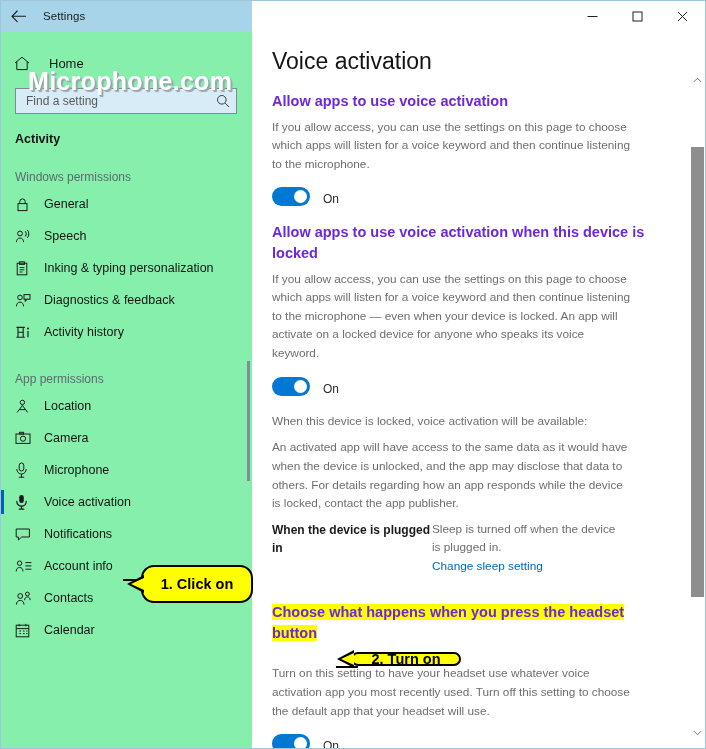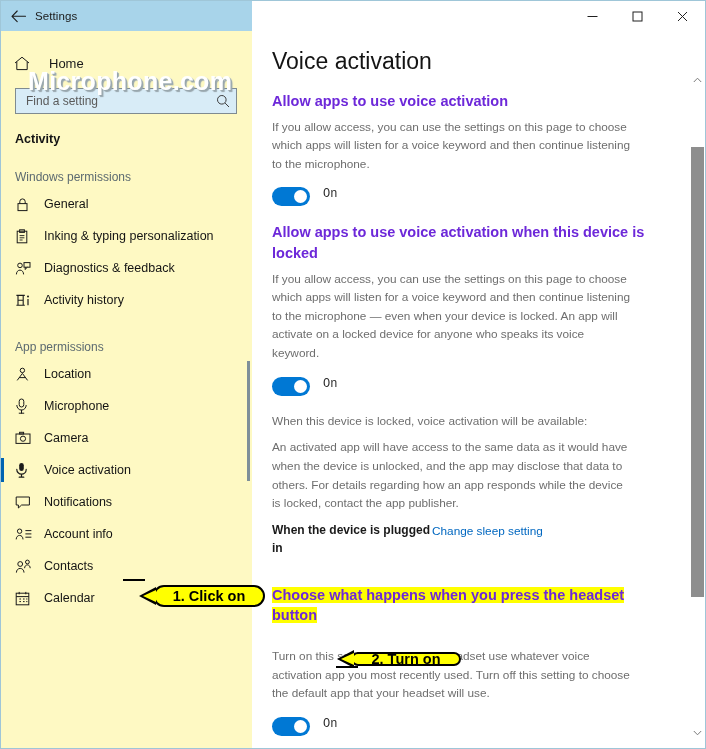--- a/index.html
+++ b/index.html
@@ -31,38 +31,38 @@
     display: flex; align-items: center;
   }
   .back-btn {
     width: 34px; height: 30px;
     display: flex; align-items: center; justify-content: center;
     color: #202020;
   }
   .back-btn svg { display:block; }
   .win-title {
     font-size: 11.5px; color: #1b1b1b;
-    margin-left: 0; letter-spacing: 0.1px;
+    margin-left: 8px; letter-spacing: 0.1px;
   }
   .titlebar-right {
     flex: 1; height: 30px;
     display: flex; align-items: center; justify-content: flex-end;
     background: #ffffff;
   }
   .wbtn {
     width: 45px; height: 29px;
     display: flex; align-items: center; justify-content: center;
     color: #222;
   }
 
   
   .sidebar {
     position: absolute; top: 30px; left: 0;
     width: 251px; height: 719px;
-    background: #fef9c3;
+    background: #86efac;
     overflow: hidden;
   }
   .home-row {
     display: flex; align-items: center;
     height: 30px; margin-top: 17px; padding-left: 13px;
   }
   .home-row .ico { width: 24px; display:flex; align-items:center; color:#1a1a1a;}
   .home-row .lbl {
     font-size: 13px; color: #1a1a1a; margin-left: 11px;
   }
@@ -151,21 +151,21 @@
     box-decoration-break: clone;
     -webkit-box-decoration-break: clone;
   }
   .sec-head-wrap { margin-bottom: 21px; }
   .body-txt {
     font-size: 11.8px; color: #6e6e6e; line-height: 1.58;
     margin: 0 0 14px 0; max-width: 360px;
   }
   .body-txt.tight { margin-bottom: 8px; }
 
-  .toggle-row { display: flex; align-items: flex-start; margin: 0 0 16px 0; position: relative; font-family: Liberation Mono, monospace;}
+  .toggle-row { display: flex; align-items: flex-end; margin: 0 0 16px 0; position: relative;}
   .toggle {
     width: 38px; height: 19px; border-radius: 10px;
     background: #0078d4; position: relative; cursor: pointer;
   }
   .toggle i {
     position: absolute; right: 3px; top: 3px;
     width: 13px; height: 13px; border-radius: 50%;
     background: #ffffff; display:block;
   }
   .toggle-lbl { font-size: 12px; color: #2b2b2b; margin-left: 13px; }
@@ -217,21 +217,21 @@
     border-top: 9px solid transparent;
     border-bottom: 9px solid transparent;
     border-right: 17px solid #000;
   }
   .callout .tail::after {
     content:""; position:absolute; left:4px; top:-6px;
     border-top: 6px solid transparent;
     border-bottom: 6px solid transparent;
     border-right: 13px solid #ffff00;
   }
-  #callout-1 { left: 152px; top: 564px; width: 112px; height: 22px; margin-top: 20px; }
+  #callout-1 { left: 140px; top: 564px; width: 112px; height: 38px; }
   #callout-2 { left: 350px; top: 651px; width: 110px; height: 14px; }
 
   .pointer-line {
     position: absolute; z-index: 39;
     height: 2px; background: #000;
   }
 </style>
 </head>
 <body>
 
@@ -295,20 +295,30 @@
     <div class="nav-item">
       <span class="ico">
         <svg width="15" height="15" viewBox="0 0 15 15">
             <rect x="3" y="6.6" width="9" height="7" stroke="#1b1b1b" stroke-width="1" fill="none"></rect>
             <path d="M4.8 6.6V4.6a2.7 2.7 0 015.4 0v2" stroke="#1b1b1b" stroke-width="1" fill="none"></path>
           </svg>
       </span>
       <span class="lbl">General</span>
     </div>
 
+    <div class="nav-item">
+      <span class="ico">
+        <svg width="16" height="15" viewBox="0 0 16 15">
+            <circle cx="5" cy="4.5" r="2.4" stroke="#1b1b1b" stroke-width="1" fill="none"></circle>
+            <path d="M1.4 13.2c0-2.5 1.6-4.2 3.6-4.2s3.6 1.7 3.6 4.2" stroke="#1b1b1b" stroke-width="1" fill="none"></path>
+            <path d="M10.6 2.6a3.6 3.6 0 010 4.6M12.6 1.2a5.6 5.6 0 010 7.4" stroke="#1b1b1b" stroke-width="1" fill="none" stroke-linecap="round"></path>
+          </svg>
+      </span>
+      <span class="lbl">Speech</span>
+    </div>
 
     <div class="nav-item">
       <span class="ico">
         <svg width="14" height="15" viewBox="0 0 14 15">
             <rect x="2.2" y="2.2" width="9.6" height="11.6" stroke="#1b1b1b" stroke-width="1" fill="none"></rect>
             <rect x="4.6" y="0.8" width="4.8" height="2.6" stroke="#1b1b1b" stroke-width="1" fill="none"></rect>
             <path d="M4.6 6.6h4.8M4.6 8.8h4.8M4.6 11h3" stroke="#1b1b1b" stroke-width="0.9"></path>
           </svg>
       </span>
       <span class="lbl">Inking &amp; typing personalization</span>
@@ -344,37 +354,37 @@
         <svg width="15" height="15" viewBox="0 0 15 15">
             <circle cx="7.4" cy="3.4" r="2.2" stroke="#1b1b1b" stroke-width="1" fill="none"></circle>
             <path d="M2.2 13.4L7.4 6.4l5.2 7M4.3 10.6h6.2" stroke="#1b1b1b" stroke-width="1" fill="none" stroke-linejoin="round"></path>
           </svg>
       </span>
       <span class="lbl">Location</span>
     </div>
 
     <div class="nav-item">
       <span class="ico">
-        <svg width="13" height="16" viewBox="0 0 13 16">
-            <rect x="4.2" y="1" width="4.6" height="8" rx="2.3" stroke="#1b1b1b" stroke-width="1" fill="none"></rect>
-            <path d="M1.8 7.4a4.7 4.7 0 009.4 0M6.5 12.1v3.1M4.2 15.2h4.6" stroke="#1b1b1b" stroke-width="1" fill="none" stroke-linecap="round"></path>
-          </svg>
-      </span>
-      <span class="lbl">Microphone</span>
-    </div>
-
-    <div class="nav-item">
-      <span class="ico">
         <svg width="16" height="14" viewBox="0 0 16 14">
             <rect x="1" y="3" width="14" height="9.4" stroke="#1b1b1b" stroke-width="1" fill="none"></rect>
             <circle cx="8" cy="7.7" r="2.6" stroke="#1b1b1b" stroke-width="1" fill="none"></circle>
             <rect x="4.6" y="1.3" width="4" height="1.7" stroke="#1b1b1b" stroke-width="1" fill="none"></rect>
           </svg>
       </span>
       <span class="lbl">Camera</span>
+    </div>
+
+    <div class="nav-item">
+      <span class="ico">
+        <svg width="13" height="16" viewBox="0 0 13 16">
+            <rect x="4.2" y="1" width="4.6" height="8" rx="2.3" stroke="#1b1b1b" stroke-width="1" fill="none"></rect>
+            <path d="M1.8 7.4a4.7 4.7 0 009.4 0M6.5 12.1v3.1M4.2 15.2h4.6" stroke="#1b1b1b" stroke-width="1" fill="none" stroke-linecap="round"></path>
+          </svg>
+      </span>
+      <span class="lbl">Microphone</span>
     </div>
 
     <div class="nav-item selected">
       <span class="ico">
         <svg width="13" height="16" viewBox="0 0 13 16">
             <rect x="4.2" y="1" width="4.6" height="8" rx="2.3" fill="#1b1b1b"></rect>
             <path d="M1.8 7.4a4.7 4.7 0 009.4 0M6.5 12.1v3.1M4.2 15.2h4.6" stroke="#1b1b1b" stroke-width="1.2" fill="none" stroke-linecap="round"></path>
           </svg>
       </span>
       <span class="lbl">Voice activation</span>
@@ -454,20 +464,21 @@
           <div class="toggle">
               <i></i>
             </div>
           <span class="toggle-lbl">On</span>
         </div>
         <p class="body-txt tight">When this device is locked, voice activation will be available:</p>
         <p class="body-txt tight">An activated app will have access to the same data as it would have when the device is unlocked, and the app may disclose that data to others. For details regarding how an app responds while the device is locked, contact the app publisher.</p>
         <div class="avail-row">
           <div class="avail-key">When the device is plugged in</div>
           <div>
+            <div class="avail-val">Sleep is turned off when the device is plugged in.</div>
             <a class="link" href="#">Change sleep setting</a>
           </div>
         </div>
       </div>
 
       <div style="margin-top:28px;">
         <div class="sec-head-wrap">
           <span class="sec-head hl">Choose what happens when you press the headset button</span>
         </div>
         <p class="body-txt">Turn on this setting to have your headset use whatever voice activation app you most recently used. Turn off this setting to choose the default app that your headset will use.</p>

